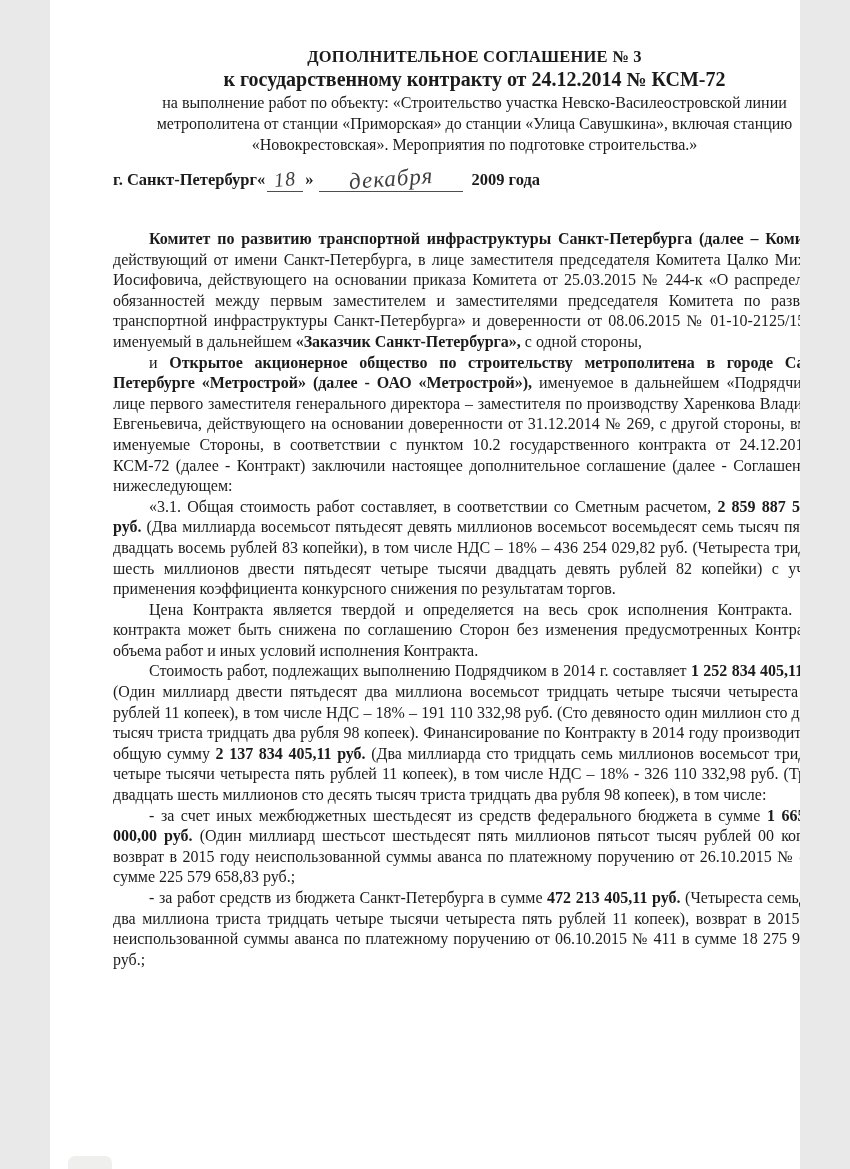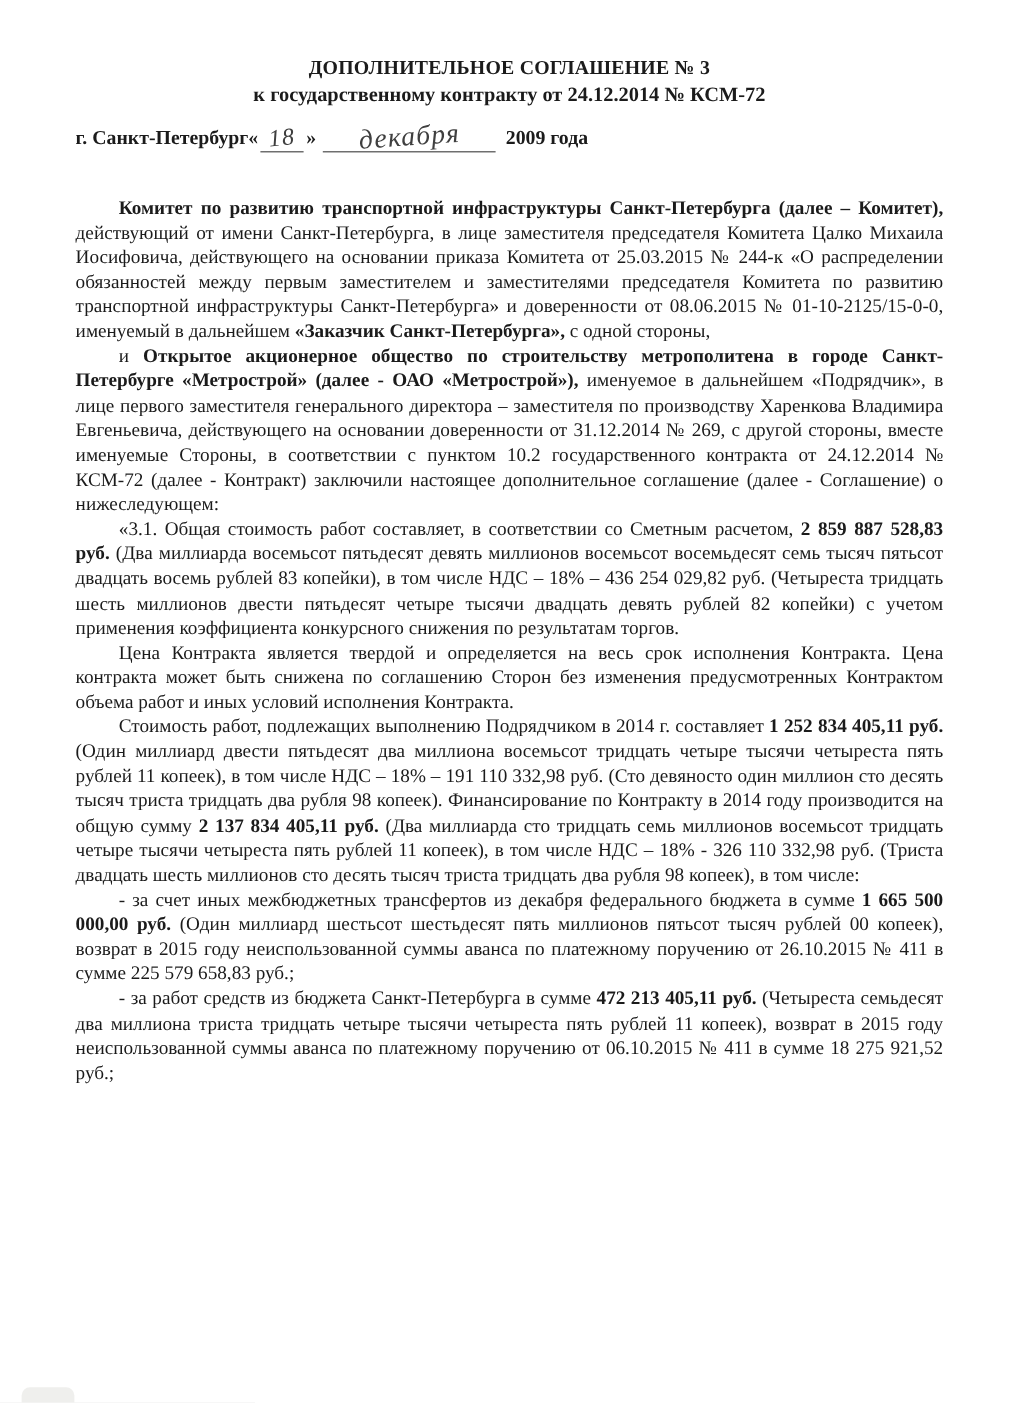--- a/index.html
+++ b/index.html
@@ -1,18 +1,18 @@
 <!DOCTYPE html>
 <html><head>
 <meta charset="utf-8">
 <style>
   html, body { margin: 0; padding: 0; background: #e9e9e9; }
   .page {
     position: relative;
-    width: 850px;
+    width: 750px;
     height: 1169px;
     margin: 0 auto;
     background: #ffffff;
     overflow: hidden;
     font-family: "Liberation Serif", serif;
     color: #1b1b1b;
   }
   .content {
     position: absolute;
     left: 63px;
@@ -22,21 +22,21 @@
   .doc-title {
     text-align: center;
     font-weight: bold;
     font-size: 16.5px;
     line-height: 22px;
     letter-spacing: 0.2px;
   }
   .doc-subtitle {
     text-align: center;
     font-weight: bold;
-    font-size: 17px;
+    font-size: 20px;
     line-height: 22px;
   }
   .doc-desc {
     text-align: center;
     font-size: 16px;
     line-height: 21px;
     margin-top: 2px;
   }
   .place-date-row {
     display: flex;
@@ -92,39 +92,40 @@
 </head>
 <body>
 
 <div class="page">
   <div class="content">
 
     <div class="doc-title">ДОПОЛНИТЕЛЬНОЕ СОГЛАШЕНИЕ № 3</div>
 
     <div class="doc-subtitle">к государственному контракту от 24.12.2014 № КСМ-72</div>
 
+    <div class="doc-desc">на выполнение работ по объекту: «Строительство участка Невско-Василеостровской линии метрополитена от станции «Приморская» до станции «Улица Савушкина», включая станцию «Новокрестовская». Мероприятия по подготовке строительства.»</div>
 
     <div class="place-date-row">
       <span>г. Санкт-Петербург</span>
 
       <span class="date-group">
         <span class="quote">«</span>
         <span class="uline day-line"><span class="hand day">18</span></span>
         <span class="quote">»</span>
         <span class="uline month-line"><span class="hand">декабря</span></span>
         <span class="year">2009 года</span>
       </span>
     </div>
 
     <div class="paras">
         <p class="para"><span class="b">Комитет по развитию транспортной инфраструктуры Санкт-Петербурга (далее – Комитет), </span><span>действующий от имени Санкт-Петербурга, в лице заместителя председателя Комитета Цалко Михаила Иосифовича, действующего на основании приказа Комитета от 25.03.2015 № 244-к «О распределении обязанностей между первым заместителем и заместителями председателя Комитета по развитию транспортной инфраструктуры Санкт-Петербурга» и доверенности от 08.06.2015 № 01-10-2125/15-0-0, именуемый в дальнейшем </span><span class="b">«Заказчик Санкт-Петербурга», </span><span>с одной стороны,</span></p>
         <p class="para"><span>и </span><span class="b">Открытое акционерное общество по строительству метрополитена в городе Санкт-Петербурге «Метрострой» (далее - ОАО «Метрострой»), </span><span>именуемое в дальнейшем «Подрядчик», в лице первого заместителя генерального директора – заместителя по производству Харенкова Владимира Евгеньевича, действующего на основании доверенности от 31.12.2014 № 269, с другой стороны, вместе именуемые Стороны, в соответствии с пунктом 10.2 государственного контракта от 24.12.2014 № КСМ-72 (далее - Контракт) заключили настоящее дополнительное соглашение (далее - Соглашение) о нижеследующем:</span></p>
         <p class="para"><span>«3.1. Общая стоимость работ составляет, в соответствии со Сметным расчетом, </span><span class="b">2 859 887 528,83 руб. </span><span>(Два миллиарда восемьсот пятьдесят девять миллионов восемьсот восемьдесят семь тысяч пятьсот двадцать восемь рублей 83 копейки), в том числе НДС – 18% – 436 254 029,82 руб. (Четыреста тридцать шесть миллионов двести пятьдесят четыре тысячи двадцать девять рублей 82 копейки) с учетом применения коэффициента конкурсного снижения по результатам торгов.</span></p>
         <p class="para"><span>Цена Контракта является твердой и определяется на весь срок исполнения Контракта. Цена контракта может быть снижена по соглашению Сторон без изменения предусмотренных Контрактом объема работ и иных условий исполнения Контракта.</span></p>
         <p class="para"><span>Стоимость работ, подлежащих выполнению Подрядчиком в 2014 г. составляет </span><span class="b">1 252 834 405,11 руб. </span><span>(Один миллиард двести пятьдесят два миллиона восемьсот тридцать четыре тысячи четыреста пять рублей 11 копеек), в том числе НДС – 18% – 191 110 332,98 руб. (Сто девяносто один миллион сто десять тысяч триста тридцать два рубля 98 копеек). Финансирование по Контракту в 2014 году производится на общую сумму </span><span class="b">2 137 834 405,11 руб. </span><span>(Два миллиарда сто тридцать семь миллионов восемьсот тридцать четыре тысячи четыреста пять рублей 11 копеек), в том числе НДС – 18% - 326 110 332,98 руб. (Триста двадцать шесть миллионов сто десять тысяч триста тридцать два рубля 98 копеек), в том числе:</span></p>
-        <p class="para"><span>- за счет иных межбюджетных трансфертов из декабря федерального бюджета в сумме </span><span class="b">1 665 500 000,00 руб. </span><span>(Один миллиард шестьсот шестьдесят пять миллионов пятьсот тысяч рублей 00 копеек), возврат в 2015 году неиспользованной суммы аванса по платежному поручению от 26.10.2015 № 411 в сумме 225 579 658,83 руб.;</span></p>
+        <p class="para"><span>- за счет иных межбюджетных шестьдесят из средств федерального бюджета в сумме </span><span class="b">1 665 500 000,00 руб. </span><span>(Один миллиард шестьсот шестьдесят пять миллионов пятьсот тысяч рублей 00 копеек), возврат в 2015 году неиспользованной суммы аванса по платежному поручению от 26.10.2015 № 411 в сумме 225 579 658,83 руб.;</span></p>
         <p class="para"><span>- за работ средств из бюджета Санкт-Петербурга в сумме </span><span class="b">472 213 405,11 руб. </span><span>(Четыреста семьдесят два миллиона триста тридцать четыре тысячи четыреста пять рублей 11 копеек), возврат в 2015 году неиспользованной суммы аванса по платежному поручению от 06.10.2015 № 411 в сумме 18 275 921,52 руб.;</span></p>
       </div>
 
   </div>
 
   <div class="corner-artifact"></div>
 </div>
 
 </body></html>

